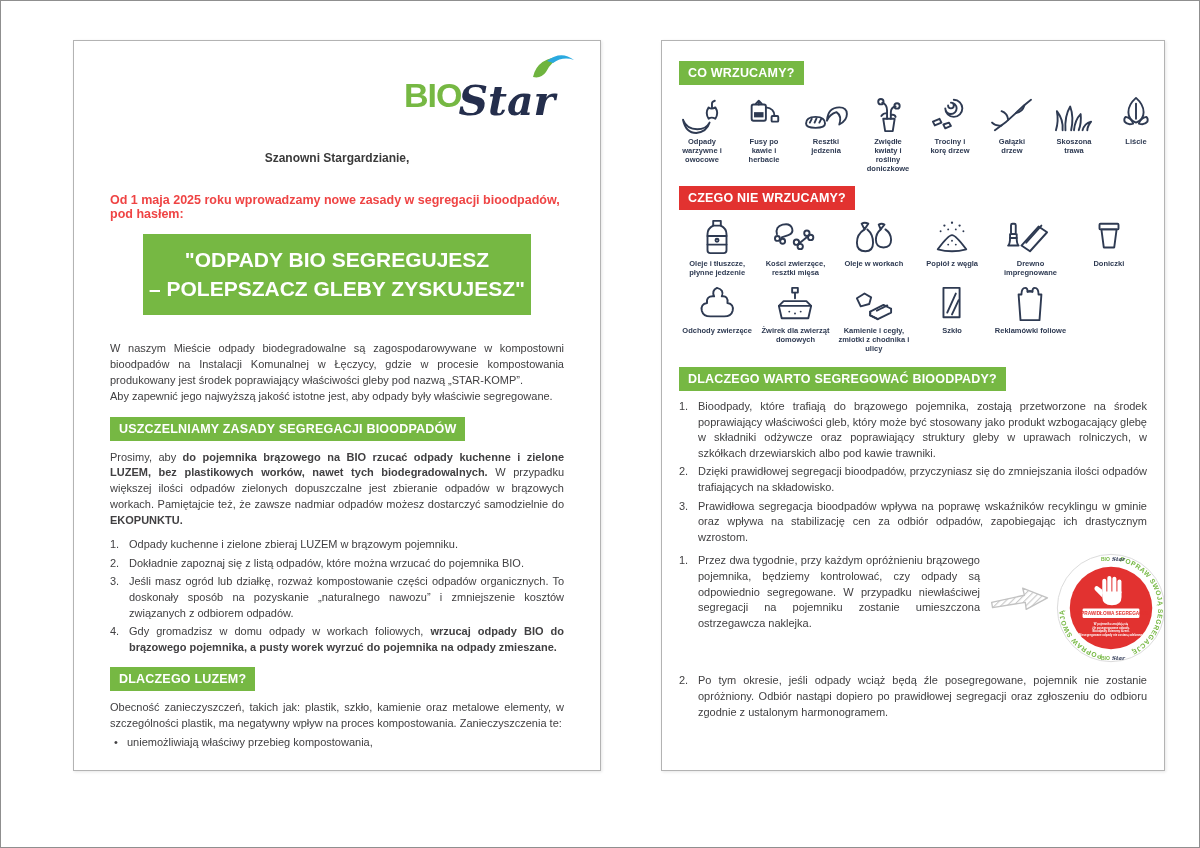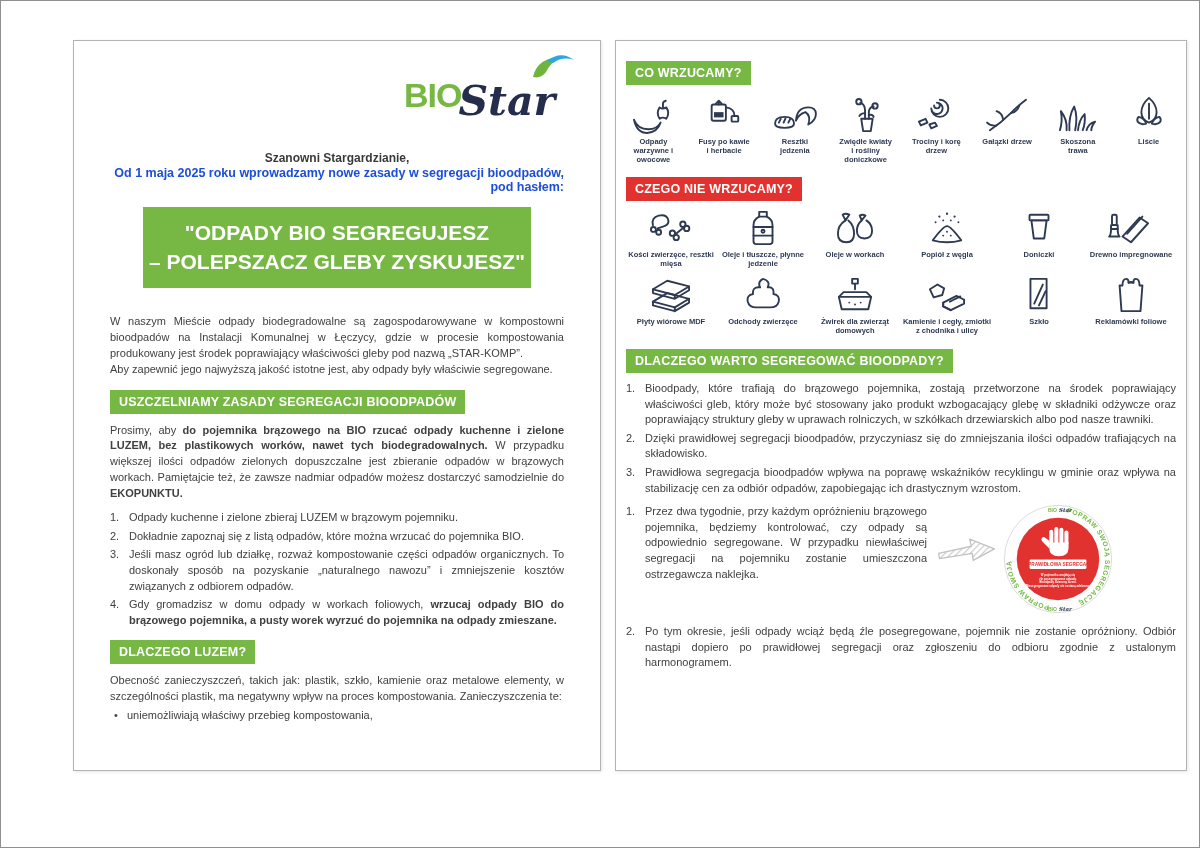--- a/index.html
+++ b/index.html
@@ -2,36 +2,36 @@
 <html lang="pl"><head>
 <meta charset="utf-8">
 <style>
 *{box-sizing:border-box;margin:0;padding:0}
 body{width:1200px;height:848px;position:relative;background:#fff;
      font-family:"Liberation Sans",sans-serif;color:#414042;overflow:hidden}
 .frame{position:absolute;inset:0;border:1px solid #8f8f8f;pointer-events:none}
 .page{position:absolute;top:40px;height:731px;background:#fff;border:1px solid #b3b3b3;
       box-shadow:1px 1px 3px rgba(0,0,0,.10);overflow:hidden}
 .page-left{left:73px;width:528px;padding:0 36px}
-.page-right{left:615px;width:572px;padding:0 10px}
+.page-right{left:661px;width:504px;padding:0 17px}
 
 
 .logo{display:inline-flex;align-items:baseline;position:relative;white-space:nowrap}
 .logo-bio{font-weight:bold;color:#76b843;letter-spacing:-1px}
 .logo-star{font-family:"DejaVu Serif",serif;font-style:italic;font-weight:bold;color:#242e4c;margin-left:-3px}
 .logo-leaf{position:absolute}
 .logo-big .logo-bio{font-size:34px}
 .logo-big .logo-star{font-size:41px;position:relative;top:8px}
 .logo-big .logo-leaf{width:44px;top:-16px;right:-20px}
 
 
 .lp-logo-row{height:104px;position:relative}
 .lp-logo-row .logo{position:absolute;left:294px;top:28px}
 .salut{text-align:center;font-weight:bold;font-size:12px;color:#3a3a3a;margin-top:6px}
-.introline{text-align:right;font-weight:bold;font-size:12.5px;color:#1d4ed8;margin-top:1px}
+.introline{text-align:left;font-weight:bold;font-size:12.5px;color:#ef4444;margin-top:28px}
 .banner{margin:13px auto 0;width:388px;background:#76b843;color:#fff;text-align:center;
         font-weight:bold;font-size:21px;line-height:1.4;padding:11px 4px}
 .body{font-size:11px;line-height:1.45;text-align:justify}
 .mt14{margin-top:26px}.mt9{margin-top:9px}.mt3{margin-top:3px}
 .sec-row{margin-top:12px}
 .sec-h{display:inline-block;background:#76b843;color:#fff;font-weight:bold;font-size:12.5px;
        padding:5px 9px;letter-spacing:.2px}
 .sec-h.red{background:#e23230}
 .olist{margin-top:8px}
 .li{display:flex;gap:5px;font-size:11px;line-height:1.42;margin-top:3px}
@@ -197,39 +197,39 @@
         </svg>
       <div class="icon-label">Liście</div>
     </div>
   </div>
 
   <div class="sec-row" style="margin-top:13px"><span class="sec-h red">CZEGO NIE WRZUCAMY?</span></div>
 
   <div class="icons6">
     <div class="icon-item">
       <svg class="ic" viewBox="0 0 48 40" width="46">
+          <rect x="20" y="3" width="8" height="5"></rect>
+          <path d="M20,8 q-6,3 -6,9 v17 q0,3 3,3 h14 q3,0 3,-3 V17 q0,-6 -6,-9"></path>
+          <path d="M14,19 h20 M14,28 h20"></path>
+          <circle cx="24" cy="23.5" r="1.6"></circle>
+        </svg>
+      <div class="icon-label">Oleje i tłuszcze, płynne jedzenie</div>
+    </div>
+    <div class="icon-item">
+      <svg class="ic" viewBox="0 0 48 40" width="46">
           <path d="M5,17 q-2,-8 6,-10 q8,-2 10,4 q1.5,5 -4,7 l-7,2.5"></path>
           <circle cx="5.5" cy="21.5" r="2.6"></circle>
           <circle cx="11" cy="24.5" r="2.6"></circle>
           <path d="M27,28 l11,-9"></path>
           <circle cx="25.5" cy="25.5" r="2.8"></circle>
           <circle cx="29.5" cy="30" r="2.8"></circle>
           <circle cx="36.5" cy="16" r="2.8"></circle>
           <circle cx="40.5" cy="20.5" r="2.8"></circle>
         </svg>
       <div class="icon-label">Kości zwierzęce, resztki mięsa</div>
-    </div>
-    <div class="icon-item">
-      <svg class="ic" viewBox="0 0 48 40" width="46">
-          <rect x="20" y="3" width="8" height="5"></rect>
-          <path d="M20,8 q-6,3 -6,9 v17 q0,3 3,3 h14 q3,0 3,-3 V17 q0,-6 -6,-9"></path>
-          <path d="M14,19 h20 M14,28 h20"></path>
-          <circle cx="24" cy="23.5" r="1.6"></circle>
-        </svg>
-      <div class="icon-label">Oleje i tłuszcze, płynne jedzenie</div>
     </div>
     <div class="icon-item">
       <svg class="ic" viewBox="0 0 48 40" width="46">
           <path d="M14,12 q-8,5 -8,14 q0,9 9,9 q8,0 8,-9 q0,-9 -6,-14"></path>
           <path d="M14,12 l-3,-6 m3,6 l4,-6 m-7,0 q3,-2 7,0"></path>
           <path d="M31,12 q-5,4 -5,11 q0,8 8,8 q8,0 8,-8 q0,-7 -6,-11"></path>
           <path d="M31,12 l-2,-5 m2,5 l4,-5 m-6,0 q3,-2 6,0"></path>
         </svg>
       <div class="icon-label">Oleje w workach</div>
     </div>
@@ -246,47 +246,38 @@
             <circle cx="36" cy="14" r="1"></circle>
             <circle cx="24" cy="24" r="1"></circle>
             <circle cx="20" cy="28" r="1"></circle>
             <circle cx="28" cy="28" r="1"></circle>
           </g>
         </svg>
       <div class="icon-label">Popiół z węgla</div>
     </div>
     <div class="icon-item">
       <svg class="ic" viewBox="0 0 48 40" width="46">
-          <rect x="14" y="6" width="20" height="6" rx="1"></rect>
-          <path d="M16,12 h16 l-2.5,19 h-11 z"></path>
-        </svg>
-      <div class="icon-label">Doniczki</div>
-    </div>
-    <div class="icon-item">
-      <svg class="ic" viewBox="0 0 48 40" width="46">
           <path d="M15,29 L33,9 l9,6 L24,35 z"></path>
           <path d="M20,26 L36,8"></path>
           <rect x="4" y="6" width="5" height="11" rx="1.5"></rect>
           <path d="M3,17 h7 v4 h-7 z"></path>
           <path d="M3,21 q0,6 -2,8 h11 q-2,-2 -2,-8"></path>
         </svg>
       <div class="icon-label">Drewno impregnowane</div>
     </div>
+    <div class="icon-item">
+      <svg class="ic" viewBox="0 0 48 40" width="46">
+          <rect x="14" y="6" width="20" height="6" rx="1"></rect>
+          <path d="M16,12 h16 l-2.5,19 h-11 z"></path>
+        </svg>
+      <div class="icon-label">Doniczki</div>
+    </div>
   </div>
 
   <div class="icons6">
-    <div class="icon-item">
-      <svg class="ic" viewBox="0 0 48 40" width="46">
-          <path d="M5,14 l15,-9 23,6 -15,9 z"></path>
-          <path d="M5,14 v4 l23,6 v-4 M43,11 v4 l-15,9 v-4"></path>
-          <path d="M5,27 l15,-9 23,6 -15,9 z"></path>
-          <path d="M5,27 v4 l23,6 v-4 M43,24 v4 l-15,9 v-4"></path>
-        </svg>
-      <div class="icon-label">Płyty wiórowe MDF</div>
-    </div>
     <div class="icon-item">
       <svg class="ic" viewBox="0 0 48 40" width="46">
           <path d="M21,12 q-3,-6 3,-9 q8,2 5,9 q7,-1 6,7 q7,1 5.5,8 q-1.5,6 -9,6 H17 q-7.5,0 -9,-6 q-1.5,-7 5.5,-8 q-1,-8 7.5,-7 z"></path>
         </svg>
       <div class="icon-label">Odchody zwierzęce</div>
     </div>
     <div class="icon-item">
       <svg class="ic" viewBox="0 0 48 40" width="46">
           <path d="M7,22 h34 l-3,13 H10 z"></path>
           <path d="M7,22 l5,-5 h24 l5,5"></path>
@@ -322,21 +313,21 @@
           <path d="M21.5,7 q2.5,-1.5 5,0"></path>
         </svg>
       <div class="icon-label">Reklamówki foliowe</div>
     </div>
   </div>
 
   <div class="sec-row" style="margin-top:14px"><span class="sec-h">DLACZEGO WARTO SEGREGOWAĆ BIOODPADY?</span></div>
   <div class="olist">
     <div class="li">
         <span class="num">1.</span>
-        <div class="litext">Bioodpady, które trafiają do brązowego pojemnika, zostają przetworzone na środek poprawiający właściwości gleb, który może być stosowany jako produkt wzbogacający glebę w składniki odżywcze oraz poprawiający struktury gleby  w uprawach  rolniczych, w szkółkach drzewiarskich albo pod nasze trawniki.</div>
+        <div class="litext">Bioodpady, które trafiają do brązowego pojemnika, zostają przetworzone na środek poprawiający właściwości gleb, który może być stosowany jako produkt wzbogacający glebę w składniki odżywcze oraz poprawiający struktury gleby  w uprawach  rolniczych, w szkółkach drzewiarskich albo pod kawie trawniki.</div>
       </div>
     <div class="li">
         <span class="num">2.</span>
         <div class="litext">Dzięki prawidłowej segregacji bioodpadów, przyczyniasz się do zmniejszania ilości odpadów trafiających na składowisko.</div>
       </div>
     <div class="li">
         <span class="num">3.</span>
         <div class="litext">Prawidłowa segregacja bioodpadów wpływa na poprawę wskaźników recyklingu w gminie oraz wpływa na stabilizację cen za odbiór odpadów, zapobiegając ich drastycznym wzrostom.</div>
       </div>
   </div>

